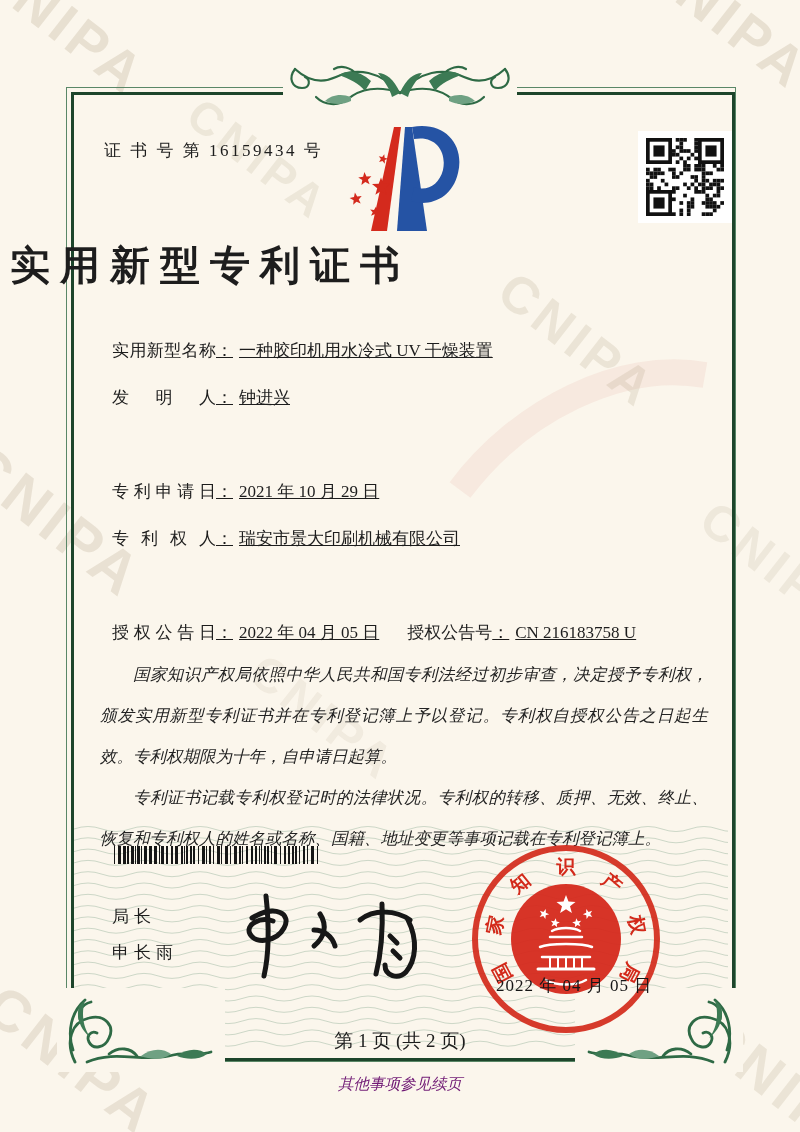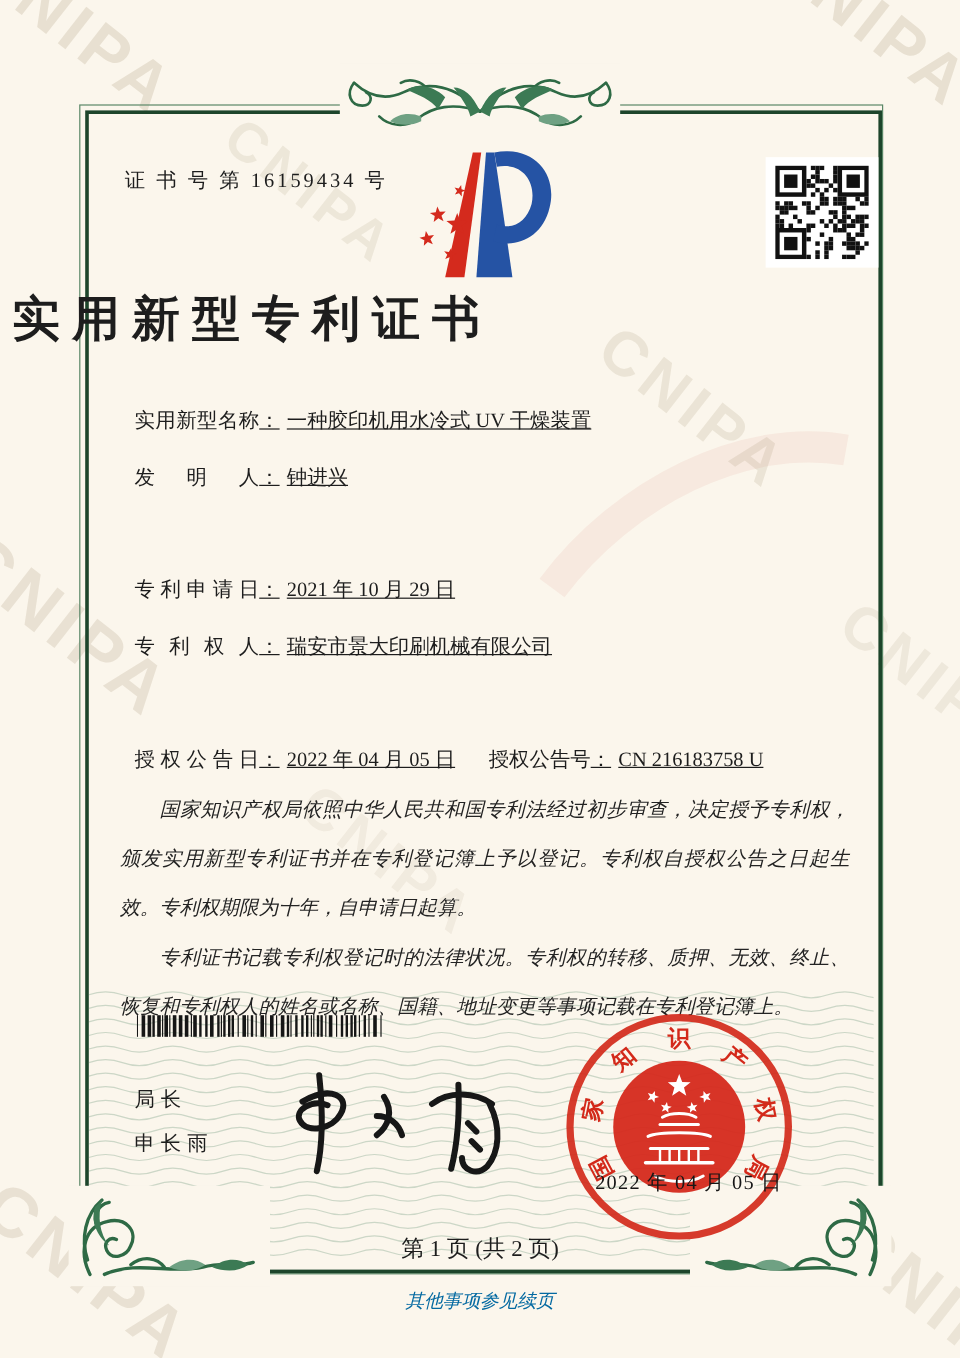--- a/index.html
+++ b/index.html
@@ -41,21 +41,21 @@
   #seal{position:absolute;left:472px;top:845px;width:188px;height:188px;
     border:6px solid rgba(211,41,26,0.92);border-radius:50%;z-index:5;box-sizing:border-box;}
   .seal-char{position:absolute;left:50%;top:50%;width:26px;height:26px;margin:-13px 0 0 -13px;
     text-align:center;line-height:26px;font-size:19px;font-weight:bold;color:#d3291a;
     transform-origin:center;}
   #seal-emblem{position:absolute;left:50%;top:50%;margin:-62px 0 0 -62px;}
   #seal-date{position:absolute;left:496px;top:974px;font-size:17px;letter-spacing:1px;
     color:#161616;z-index:6;white-space:nowrap;}
   #page-info{position:absolute;left:0;top:1028px;width:100%;text-align:center;font-size:19px;z-index:4;}
   #footer-note{position:absolute;left:0;top:1074px;width:100%;text-align:center;
-    font-size:15.5px;font-style:italic;color:#0369a1;z-index:4;}
+    font-size:15.5px;font-style:italic;color:#701a75;z-index:4;}
 </style>
 </head>
 <body>
 
 <div id="page">
 
   <svg id="waves" width="654" height="228">
       <path d="M0,5.0 q14,-5 28,0 t28,0 t28,0 t28,0 t28,0 t28,0 t28,0 t28,0 t28,0 t28,0 t28,0 t28,0 t28,0 t28,0 t28,0 t28,0 t28,0 t28,0 t28,0 t28,0 t28,0 t28,0 t28,0 t28,0" stroke="rgba(96,142,112,0.30)" stroke-width="1" fill="none"></path>
       <path d="M0,16.3 q14,-5 28,0 t28,0 t28,0 t28,0 t28,0 t28,0 t28,0 t28,0 t28,0 t28,0 t28,0 t28,0 t28,0 t28,0 t28,0 t28,0 t28,0 t28,0 t28,0 t28,0 t28,0 t28,0 t28,0 t28,0" stroke="rgba(96,142,112,0.30)" stroke-width="1" fill="none"></path>
       <path d="M0,27.6 q14,-5 28,0 t28,0 t28,0 t28,0 t28,0 t28,0 t28,0 t28,0 t28,0 t28,0 t28,0 t28,0 t28,0 t28,0 t28,0 t28,0 t28,0 t28,0 t28,0 t28,0 t28,0 t28,0 t28,0 t28,0" stroke="rgba(96,142,112,0.30)" stroke-width="1" fill="none"></path>

